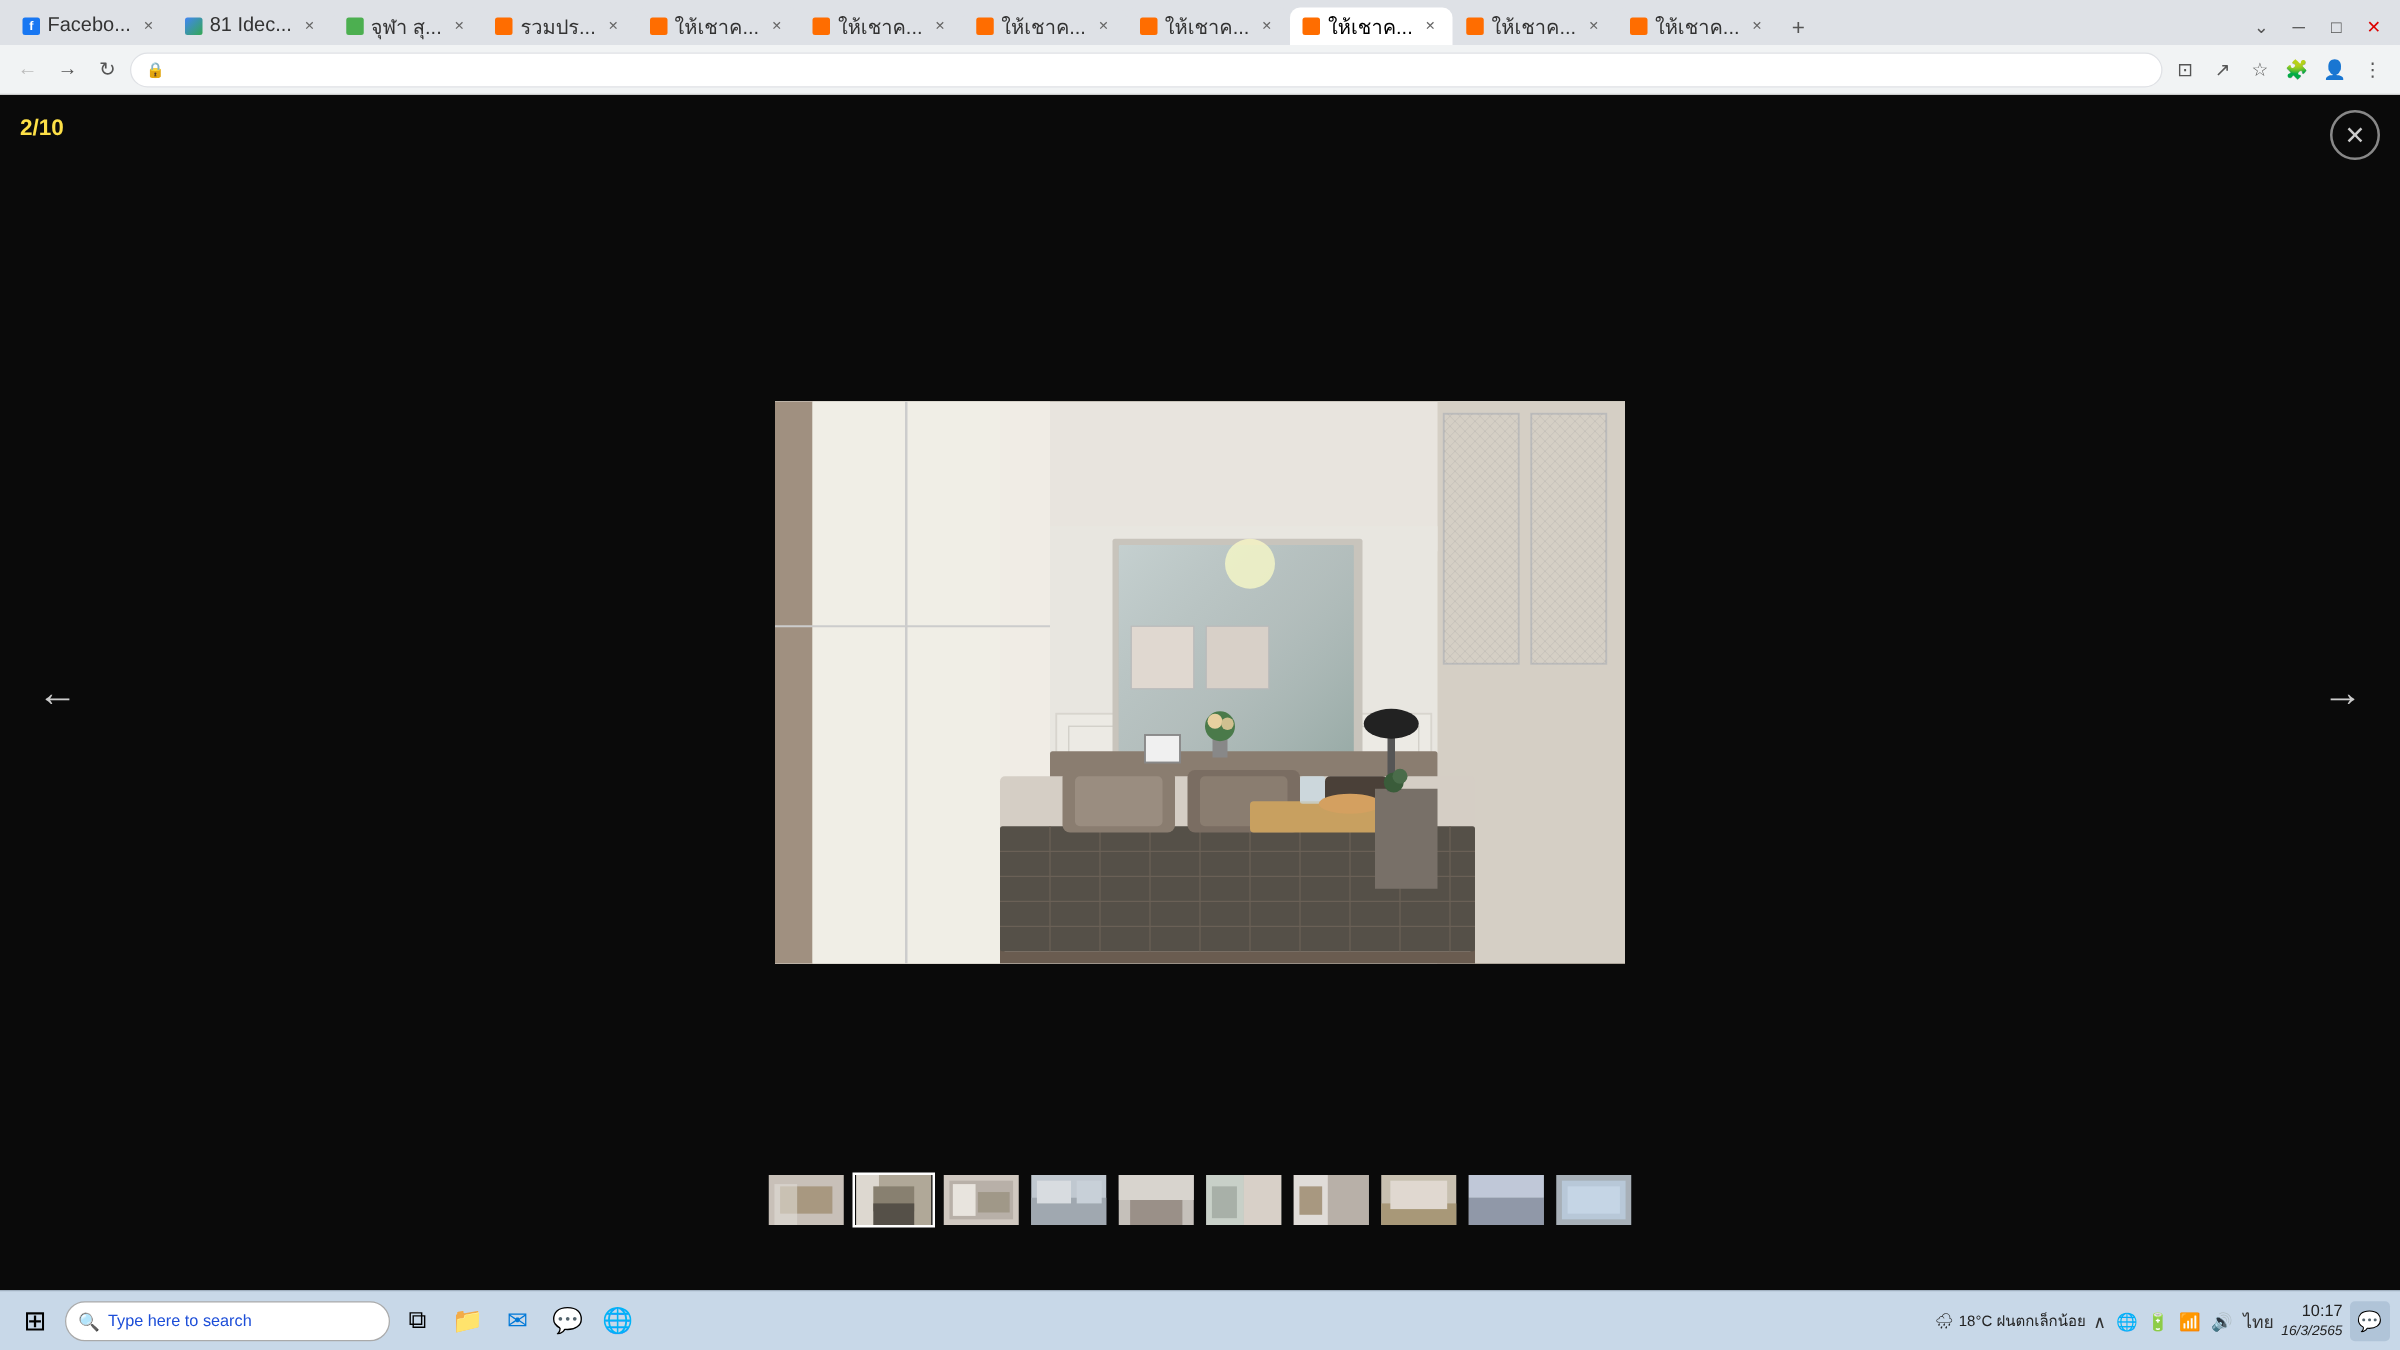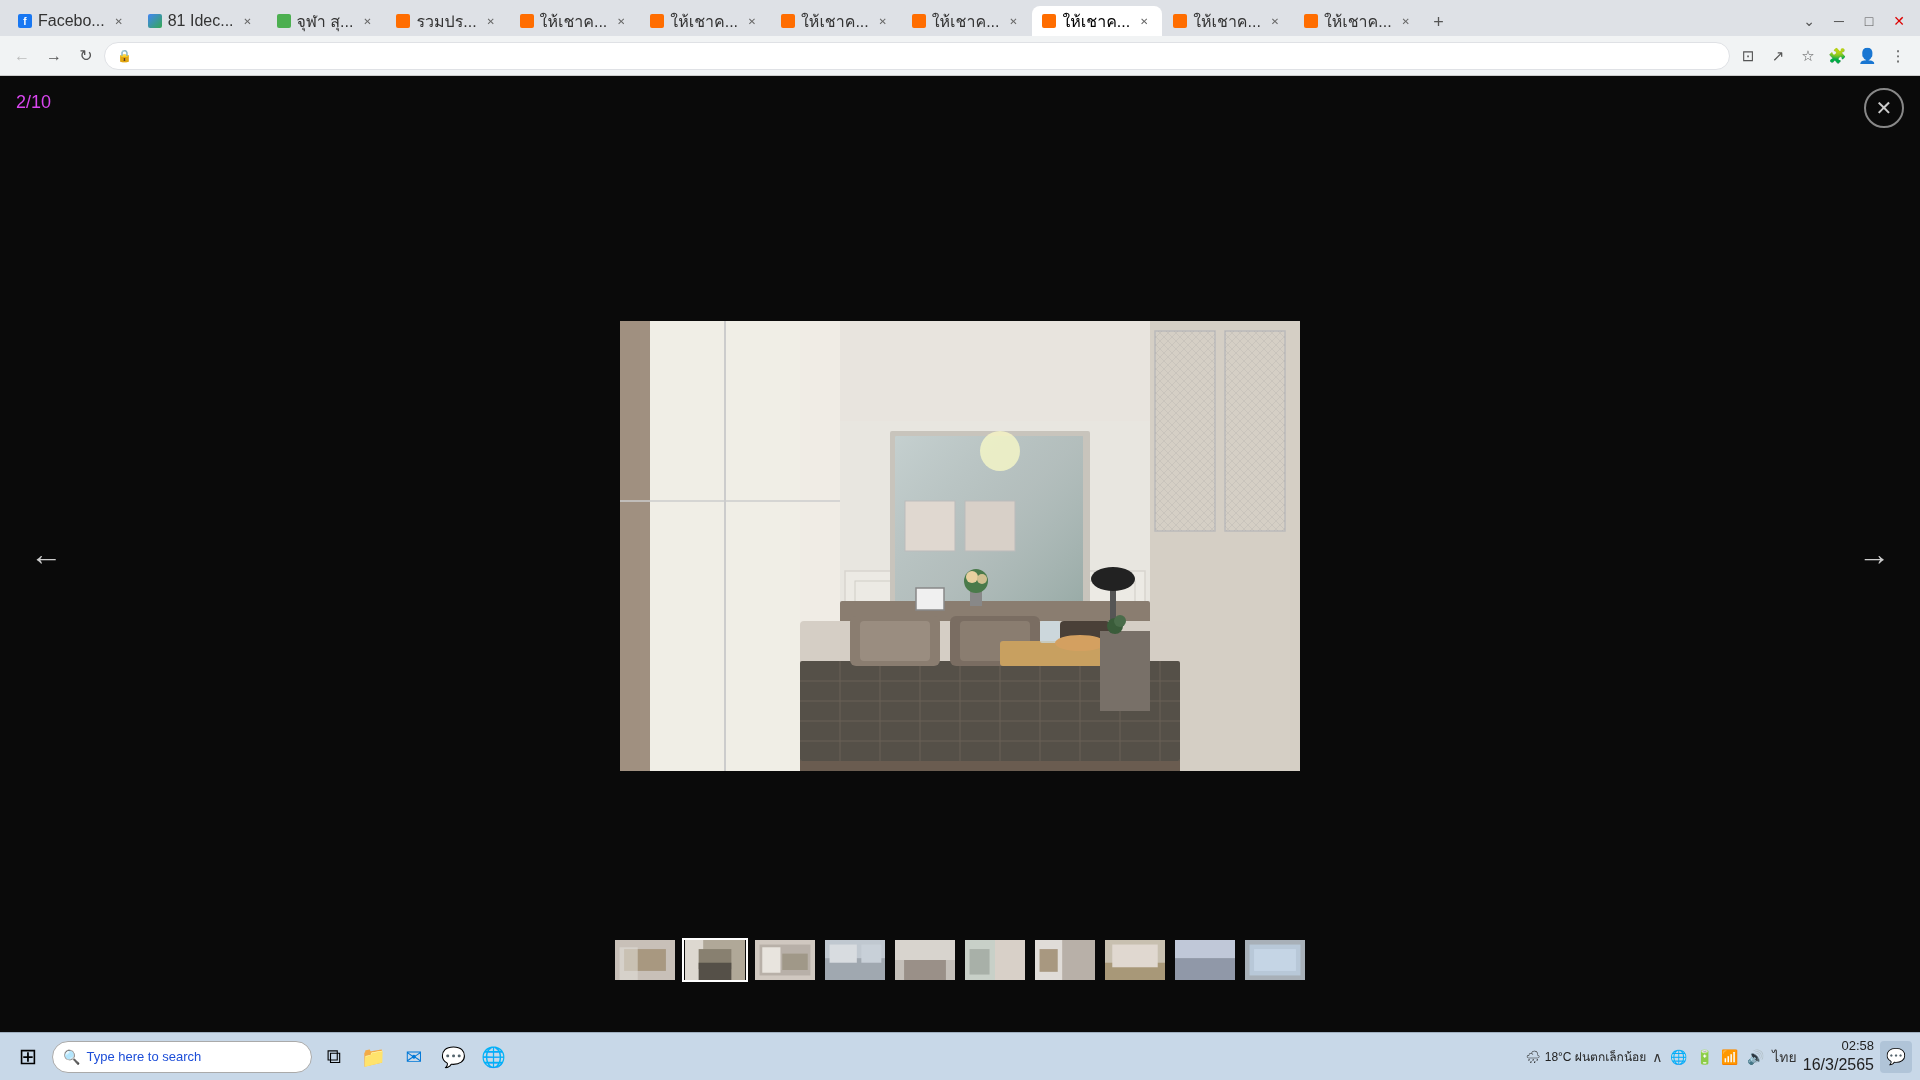--- a/index.html
+++ b/index.html
@@ -81,23 +81,23 @@
       align-items: center;
       justify-content: center;
       overflow: hidden;
     }
 
     
     .slide-counter {
       position: absolute;
       top: 16px;
       left: 16px;
-      color: #d946ef;
+      color: #fde047;
       font-size: 18px;
-      font-weight: 400;
+      font-weight: 700;
     }
 
     
     .close-btn {
       position: absolute;
       top: 12px;
       right: 16px;
       width: 40px;
       height: 40px;
       border: 2px solid #888;
@@ -184,21 +184,21 @@
       width: 260px;
     }
     .search-icon { font-size: 14px; color: #555; }
     .search-text { font-size: 13px; color: #1d4ed8; }
     .taskbar-icon { width: 36px; height: 36px; display: flex; align-items: center; justify-content: center; border-radius: 4px; cursor: pointer; font-size: 20px; }
     .taskbar-right { margin-left: auto; display: flex; align-items: center; gap: 6px; font-size: 12px; color: #222; }
     .sys-icons { display: flex; align-items: center; gap: 8px; }
     .sys-icon { font-size: 14px; color: #333; cursor: pointer; }
     .clock { text-align: right; line-height: 1.3; }
     .time { font-size: 13px; font-weight: 500; }
-    .date-str { font-size: 16px; }
+    .date-str { font-size: 11px; font-style: italic; }
     .weather { display: flex; align-items: center; gap: 4px; font-size: 12px; }
     .notification-btn { width: 32px; height: 32px; display: flex; align-items: center; justify-content: center; background: #b0c4d8; border-radius: 4px; cursor: pointer; font-size: 16px; }
 
     
     .favicon-fb { background: #1877f2; color: #fff; font-size: 10px; font-weight: bold; display: flex; align-items: center; justify-content: center; border-radius: 2px; }
     .favicon-gd { background: linear-gradient(135deg, #4285f4, #34a853); border-radius: 2px; }
     .favicon-green { background: #4caf50; border-radius: 2px; }
     .favicon-orange { background: #ff6d00; border-radius: 2px; }
     .favicon-active { background: #ff6d00; color: #fff; border-radius: 2px; }
 
@@ -549,21 +549,21 @@
       <div class="sys-icons">
         <span class="sys-icon">∧</span>
         <span class="sys-icon">🌐</span>
         <span class="sys-icon">🔋</span>
         <span class="sys-icon">📶</span>
         <span class="sys-icon">🔊</span>
         <span class="sys-icon">ไทย</span>
       </div>
 
       <div class="clock">
-        <div class="time">02:58</div>
+        <div class="time">10:17</div>
         <div class="date-str">16/3/2565</div>
       </div>
 
       <div class="notification-btn">
         <span>💬</span>
       </div>
     </div>
   </div>
 
 </div>

